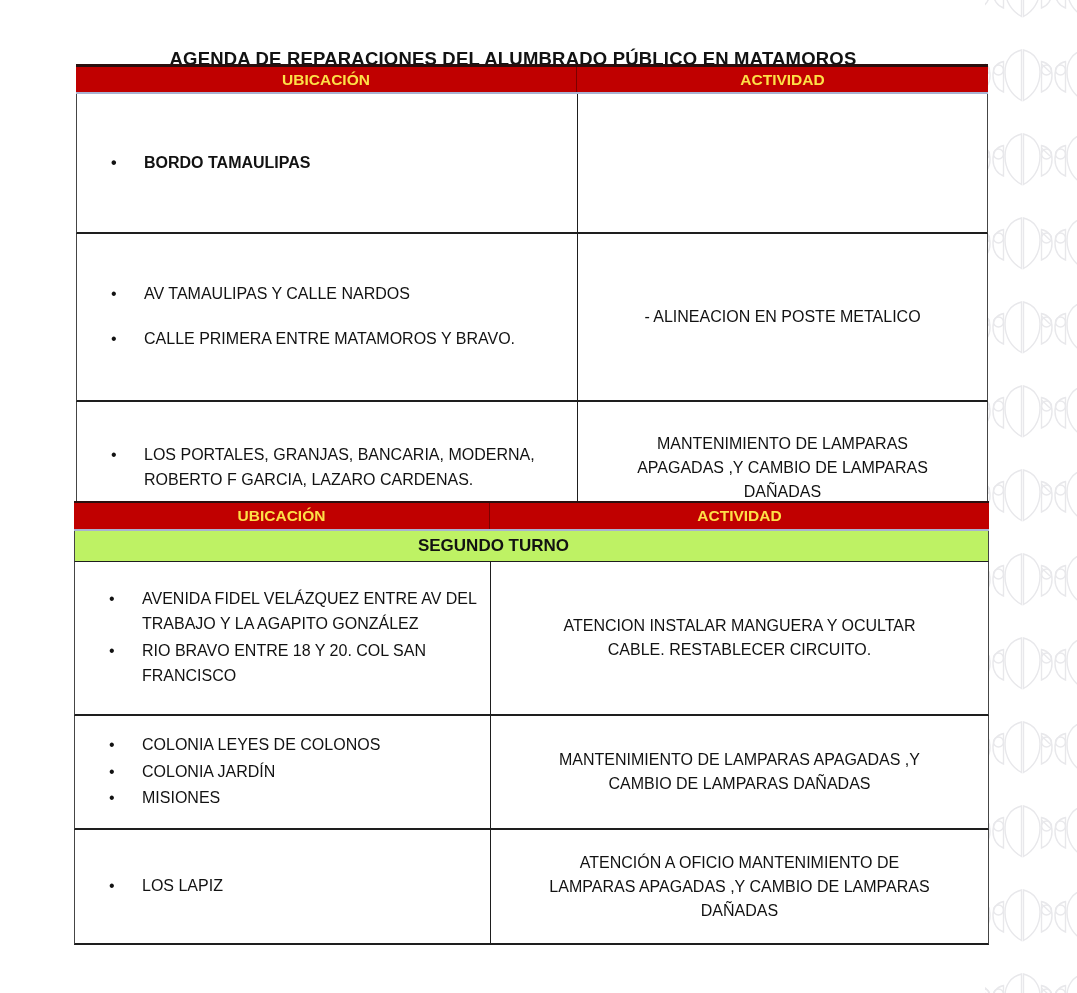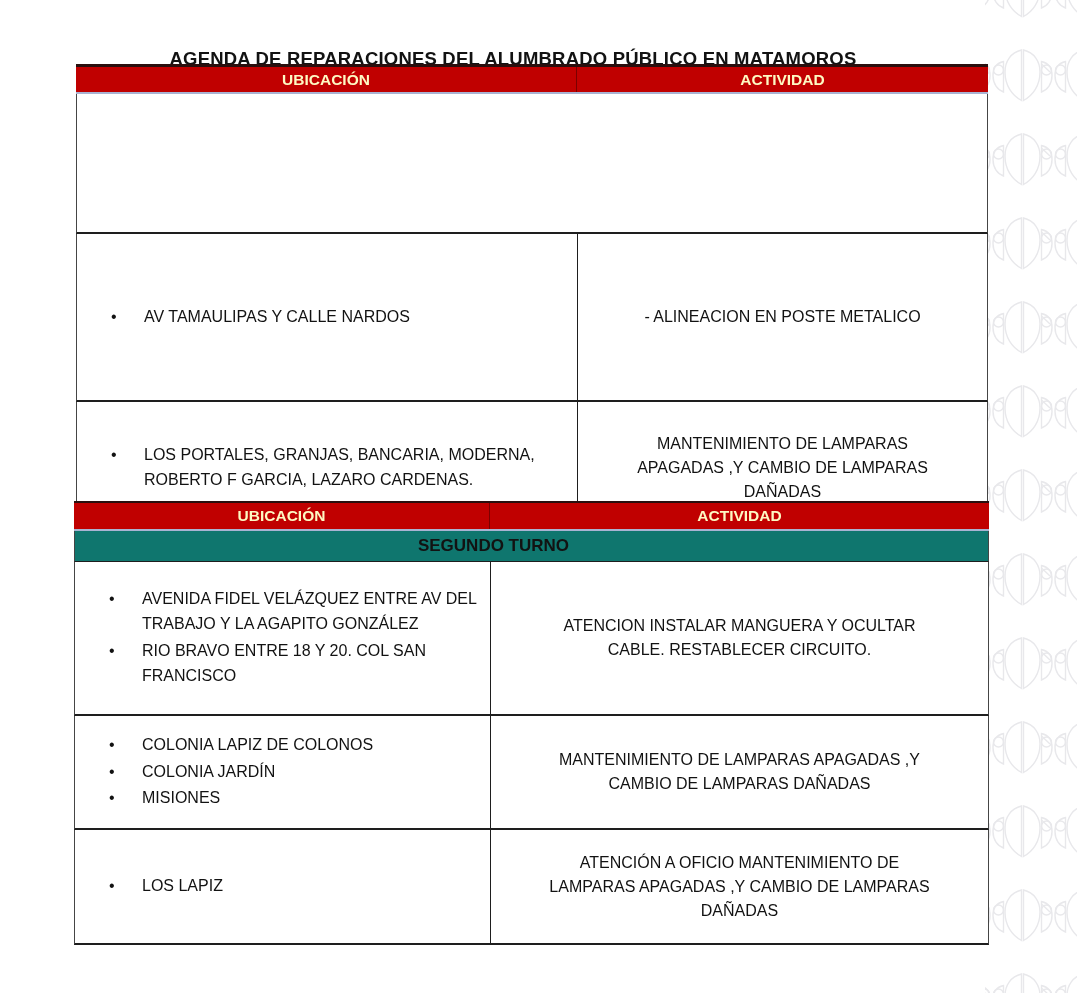--- a/index.html
+++ b/index.html
@@ -19,21 +19,21 @@
   .t2 { left:74px; top:501px; width:915px; }
 
   .thead {
     display:flex; height:30px; background:#c00000;
     border-top:3px solid #2a0f0e; border-bottom:2px solid #a9b3d2;
     box-sizing:border-box;
   }
   .t2 .thead { border-top:2px solid #2a0f0e; }
   .th {
     display:flex; align-items:center; justify-content:center;
-    color:#fef9c3; font-weight:bold; font-size:15.5px; box-sizing:border-box;
+    color:#fde047; font-weight:bold; font-size:15.5px; box-sizing:border-box;
   }
   .t1 .th-loc { width:501px; border-right:1px solid rgba(40,0,0,0.45); }
   .t2 .th-loc { width:416px; border-right:1px solid rgba(40,0,0,0.45); }
   .th-act { flex:1; }
 
   .row {
     display:flex; box-sizing:border-box; background:#ffffff;
     border-left:1.5px solid #454545; border-right:1.5px solid #454545;
     border-bottom:2px solid #1e1e1e;
   }
@@ -53,21 +53,21 @@
   }
   ul.bullets { margin:0; padding:0 8px 0 34px; list-style:none; font-size:16px; line-height:1.55; }
   .bullets li { padding-left:33px; text-indent:-33px; }
   .bullets li::before { content:"\2022"; display:inline-block; width:33px; text-indent:0; }
   .t1 .bullets li + li { margin-top:20px; }
   .t2 .bullets li + li { margin-top:2px; }
   .r-bold li { font-weight:bold; }
 
   .subheader {
     display:flex; align-items:center; justify-content:center; height:31px;
-    box-sizing:border-box; font-weight:bold; font-size:17px; background:#0f766e;
+    box-sizing:border-box; font-weight:bold; font-size:17px; background:#bef264;
     border-left:1.5px solid #454545; border-right:1.5px solid #454545;
     border-bottom:1.5px solid #1e1e1e;
   }
   .subheader span { transform:translateX(-38px); }
 </style>
 </head>
 <body>
 
 <div class="doc">
 
@@ -90,26 +90,32 @@
 
   <h1 class="title">AGENDA DE REPARACIONES DEL ALUMBRADO PÚBLICO EN MATAMOROS</h1>
 
   <div class="tbl t1">
     <div class="thead">
       <div class="th th-loc">UBICACIÓN</div>
       <div class="th th-act">ACTIVIDAD</div>
     </div>
 
     <div class="row h140">
+      <div class="loc">
+        <ul class="bullets r-bold">
+          <li>BORDO TAMAULIPAS</li>
+        </ul>
+      </div>
     </div>
 
     <div class="row h136">
       <div class="loc">
         <ul class="bullets">
           <li>AV TAMAULIPAS Y CALLE NARDOS</li>
+          <li>CALLE PRIMERA ENTRE MATAMOROS Y BRAVO.</li>
         </ul>
       </div>
       <div class="act">- ALINEACION EN POSTE METALICO</div>
     </div>
 
     <div class="row h126">
       <div class="loc">
         <ul class="bullets">
           <li>LOS PORTALES, GRANJAS, BANCARIA, MODERNA, ROBERTO F GARCIA, LAZARO CARDENAS.</li>
         </ul>
@@ -137,21 +143,21 @@
           <li>RIO BRAVO ENTRE 18 Y 20. COL SAN FRANCISCO</li>
         </ul>
       </div>
       <div class="act">ATENCION INSTALAR MANGUERA Y OCULTAR
 CABLE. RESTABLECER CIRCUITO.</div>
     </div>
 
     <div class="row h114">
       <div class="loc">
         <ul class="bullets">
-          <li>COLONIA LAPIZ DE COLONOS</li>
+          <li>COLONIA LEYES DE COLONOS</li>
           <li>COLONIA JARDÍN</li>
           <li>MISIONES</li>
         </ul>
       </div>
       <div class="act">MANTENIMIENTO DE LAMPARAS APAGADAS ,Y
 CAMBIO DE LAMPARAS DAÑADAS</div>
     </div>
 
     <div class="row h115">
       <div class="loc">

